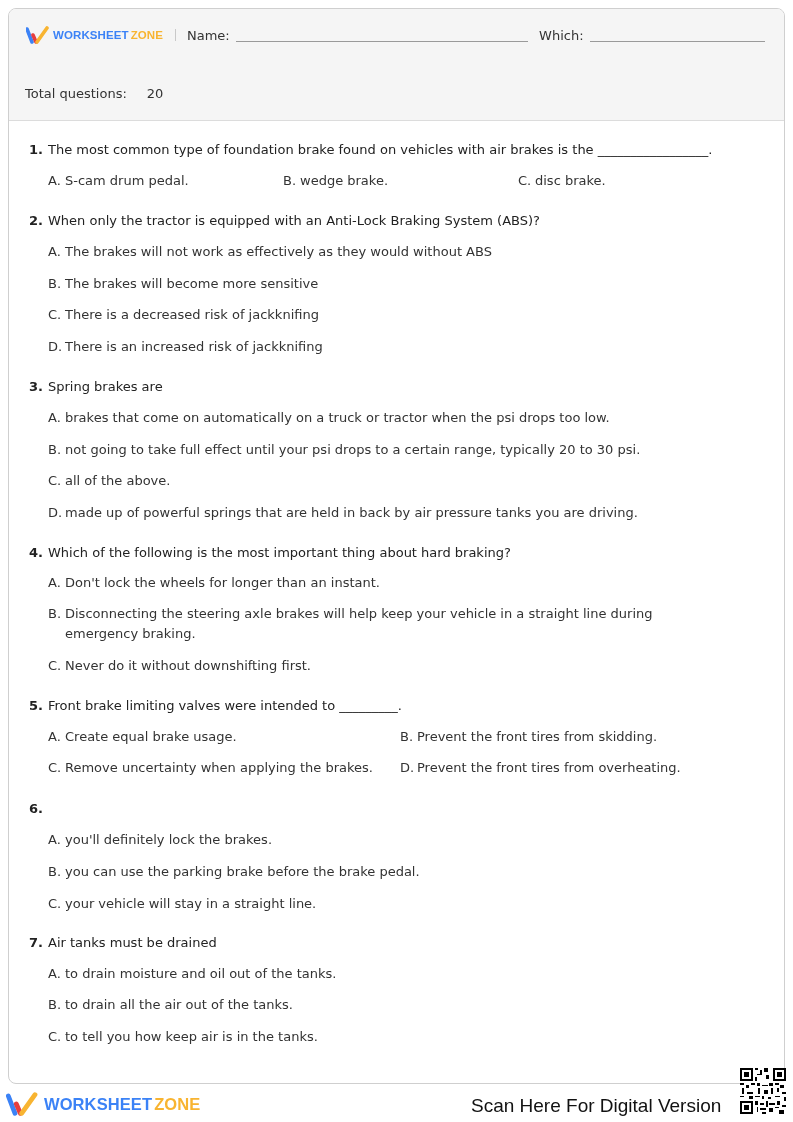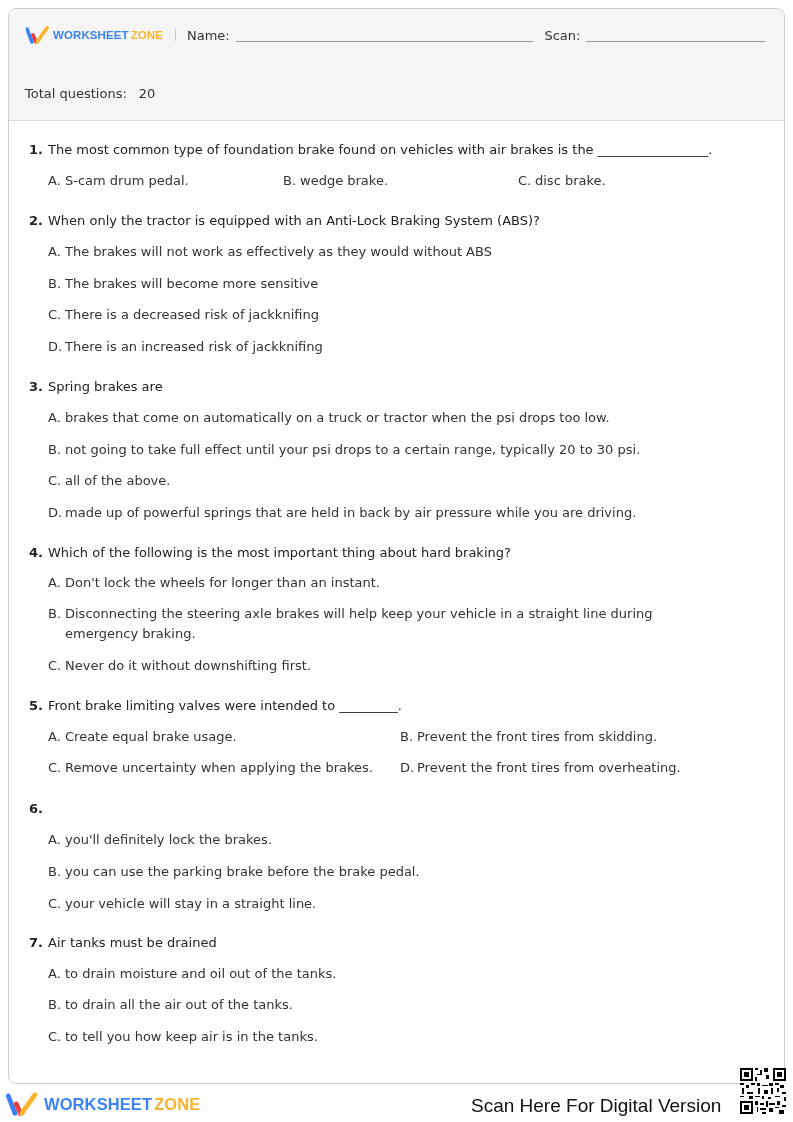--- a/index.html
+++ b/index.html
@@ -19,21 +19,21 @@
   .logo-text { font-family: "Liberation Sans", sans-serif; font-weight: bold; font-size: 11.5px; letter-spacing: 0.1px; margin-left: 3px; }
   .logo-text .w1 { color: #3b82f6; }
   .logo-text .w2 { color: #f8b431; margin-left: 2px; }
   .sep { width: 1px; height: 12px; background: #c9c9c9; margin: 0 11px 0 12px; }
   .field-label { font-size: 13px; color: #333; margin-right: 6px; white-space: nowrap; }
   .field-line { border-bottom: 1px solid #9a9a9a; height: 14px; }
   .name-line { width: 300px; margin-right: 11px; }
   .grade-line { width: 180px; }
   .title { position: absolute; left: 16px; top: 57px; font-size: 13px; font-weight: bold; color: #222; }
   .total { position: absolute; left: 16px; top: 77px; font-size: 13px; color: #333; }
-  .total .num { margin-left: 12px; }
+  .total .num { margin-left: 20px; }
 
   .questions { position: absolute; left: 0; top: 113px; width: 100%; }
   .q { position: absolute; left: 20px; right: 20px; }
   .q-stem { display: flex; font-size: 13px; color: #222; line-height: 18px; }
   .q-num { font-weight: bold; width: 19px; flex-shrink: 0; }
   .opt { position: absolute; font-size: 13px; color: #333; line-height: 20px; display: flex; }
   .opt-letter { width: 17px; flex-shrink: 0; }
   .opt-text { }
 
   .footer { position: absolute; left: 0; top: 1086px; width: 793px; height: 36px; }
@@ -52,21 +52,21 @@
         <svg width="24" height="18" viewBox="0 0 24 18">
           <path d="M1 3 L6 16" stroke="#3b82f6" stroke-width="3.6" stroke-linecap="round"></path>
           <path d="M7 9 L10 16" stroke="#e53e3e" stroke-width="3.6" stroke-linecap="round"></path>
           <path d="M11 16 L21 2" stroke="#f8b431" stroke-width="3.6" stroke-linecap="round"></path>
         </svg>
         <span class="logo-text"><span class="w1">WORKSHEET</span><span class="w2">ZONE</span></span>
       </div>
       <div class="sep"></div>
       <span class="field-label">Name:</span>
       <div class="field-line name-line"></div>
-      <span class="field-label">Scan:</span>
+      <span class="field-label">Which:</span>
       <div class="field-line grade-line"></div>
     </div>
     <div class="total">
       <span>Total questions:</span><span class="num">20</span>
     </div>
   </div>
 
   <div class="questions">
 
     <div class="q" style="top:19px;height:60px;">
@@ -123,21 +123,21 @@
       <div class="opt" style="left:19px;top:62px;">
           <span class="opt-letter">B.</span>
           <span>not going to take full effect until your psi drops to a certain range, typically 20 to 30 psi.</span>
         </div>
       <div class="opt" style="left:19px;top:93px;">
           <span class="opt-letter">C.</span>
           <span>all of the above.</span>
         </div>
       <div class="opt" style="left:19px;top:125px;">
           <span class="opt-letter">D.</span>
-          <span>made up of powerful springs that are held in back by air pressure while you are driving.</span>
+          <span>made up of powerful springs that are held in back by air pressure tanks you are driving.</span>
         </div>
     </div>
 
     <div class="q" style="top:422px;height:140px;">
       <div class="q-stem">
           <span class="q-num">4.</span>
           <span>Which of the following is the most important thing about hard braking?</span>
         </div>
       <div class="opt" style="left:19px;top:29px;">
           <span class="opt-letter">A.</span>

